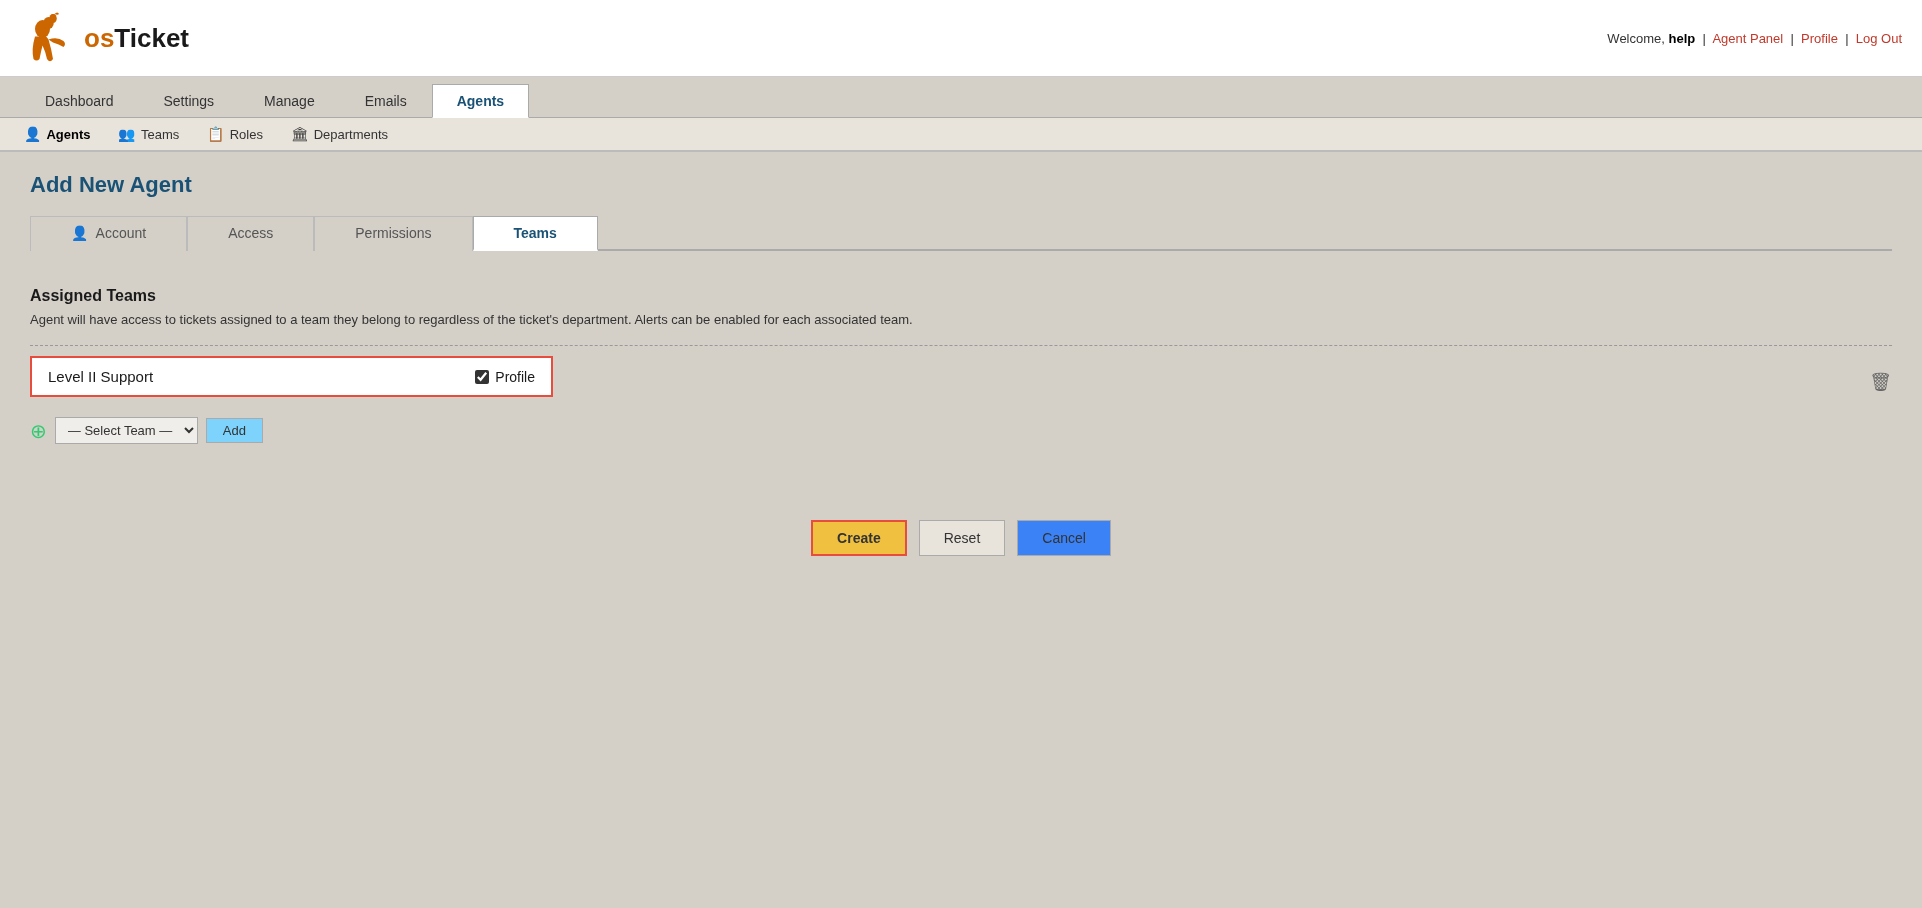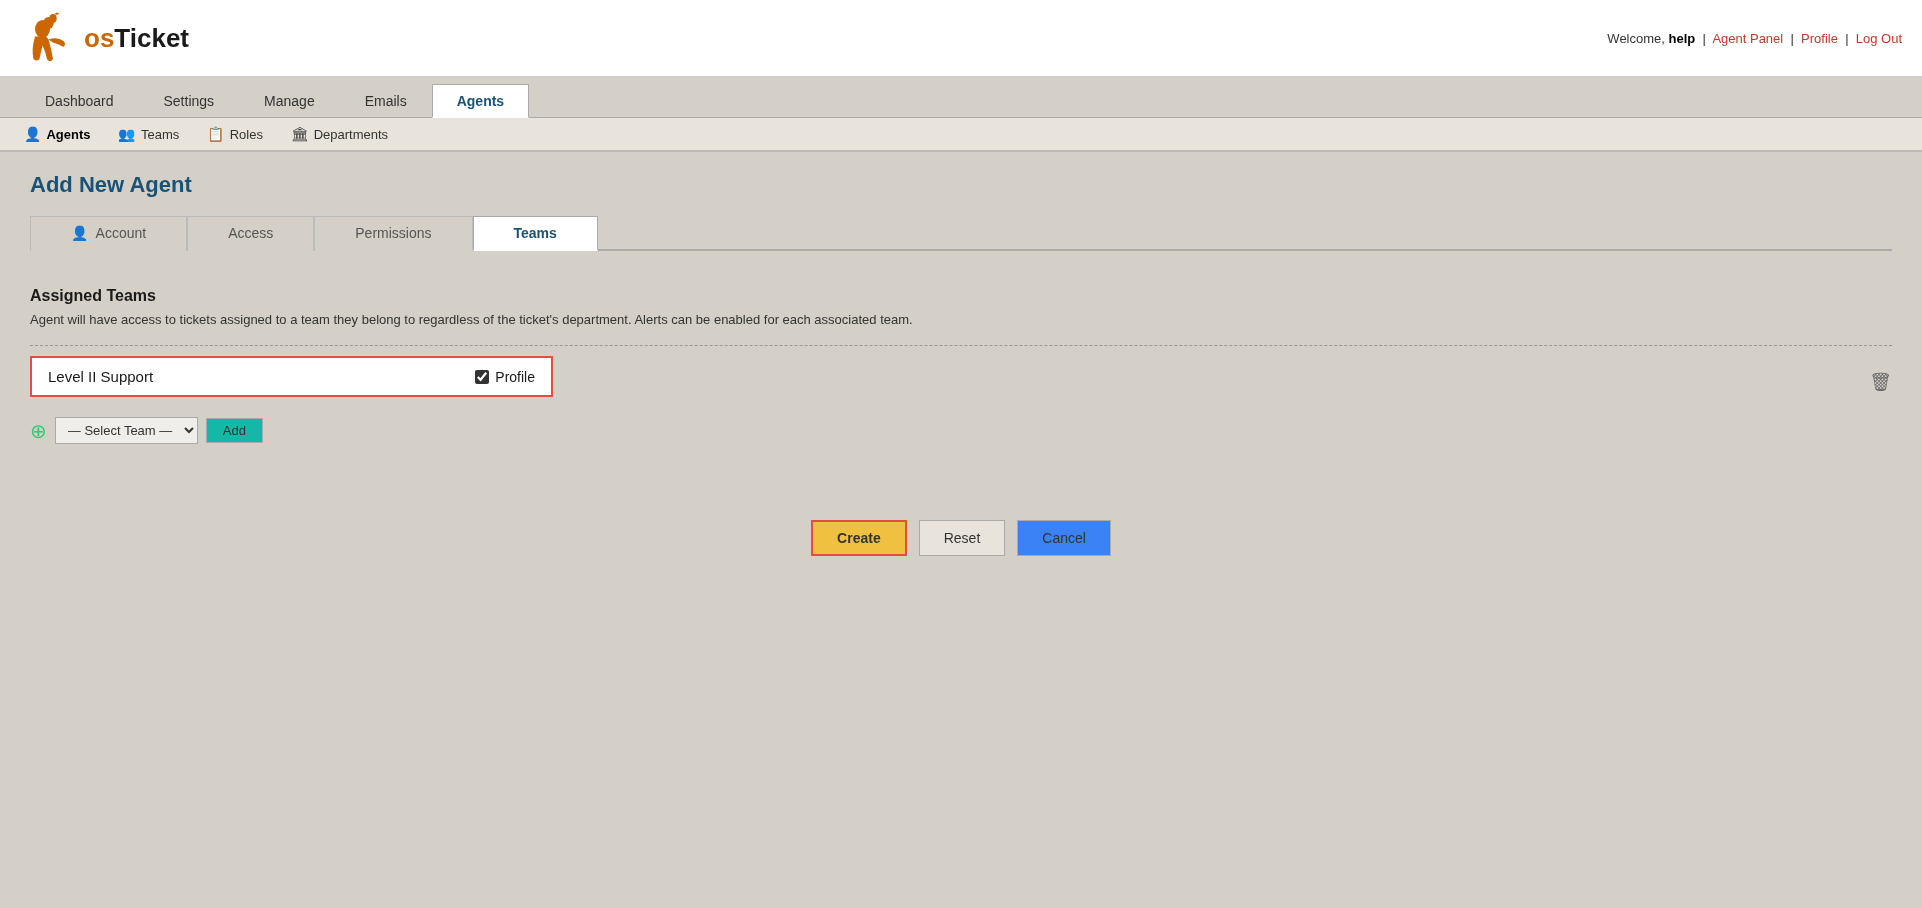--- a/index.html
+++ b/index.html
@@ -224,21 +224,21 @@
     .select-team-dropdown {
       padding: 4px 8px;
       font-size: 13px;
       border: 1px solid #aaa;
       background: #f0eeea;
       color: #333;
       cursor: pointer;
     }
     .add-btn {
       padding: 4px 16px;
-      background: #14b8a6;
+      background: #7dd3fc;
       border: 1px solid #aaa;
       cursor: pointer;
       font-size: 13px;
       color: #333;
     }
 
     
     .action-buttons {
       display: flex;
       justify-content: center;

